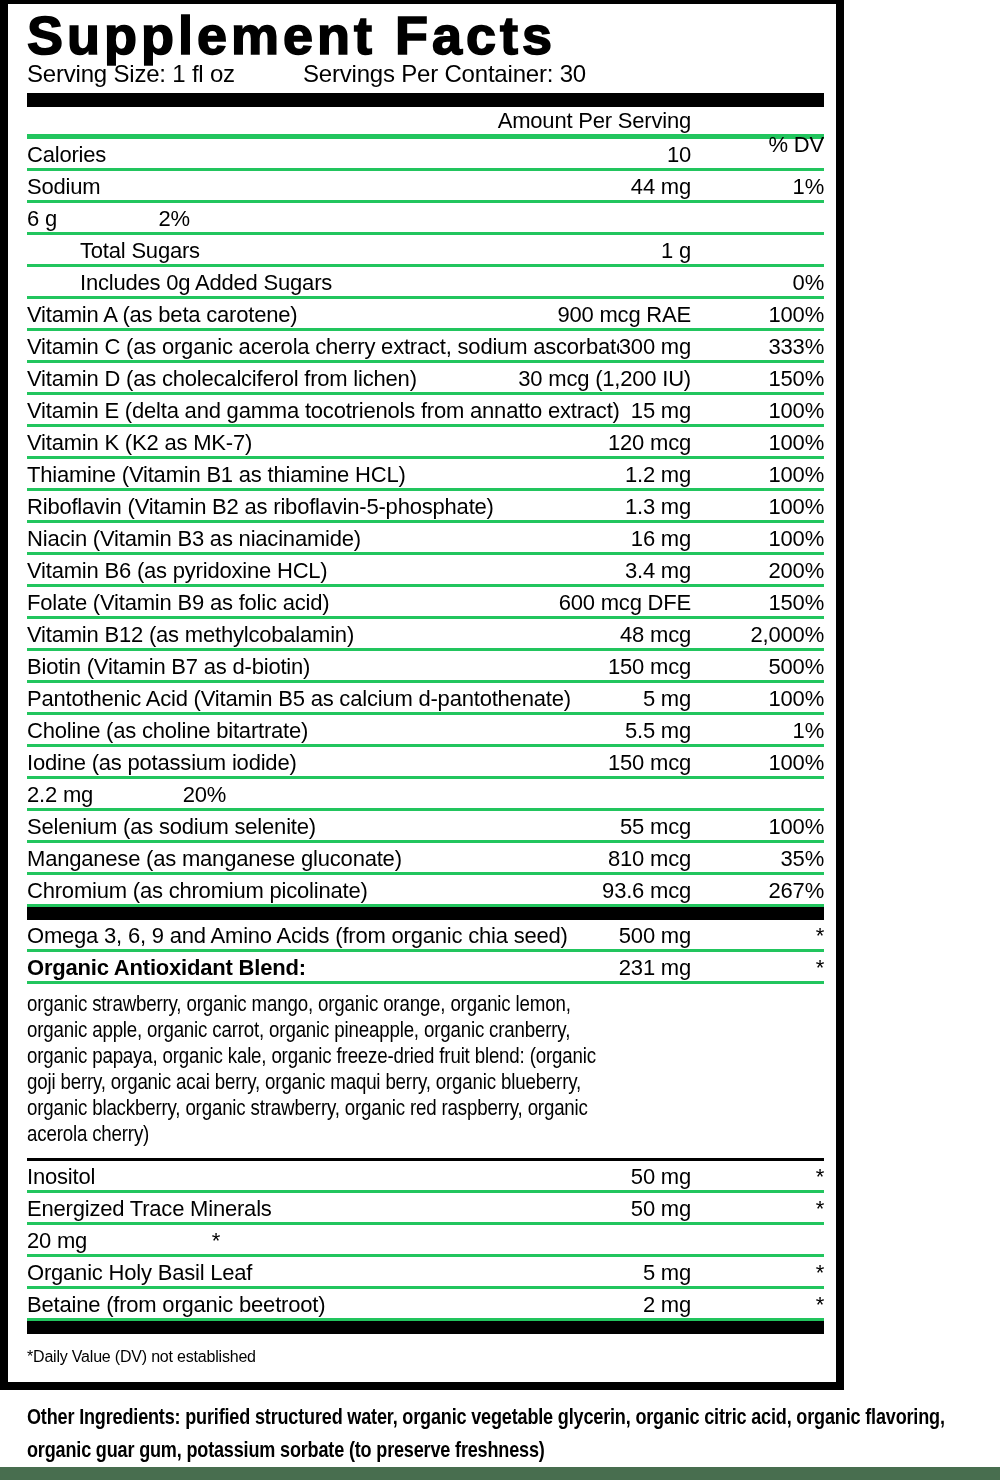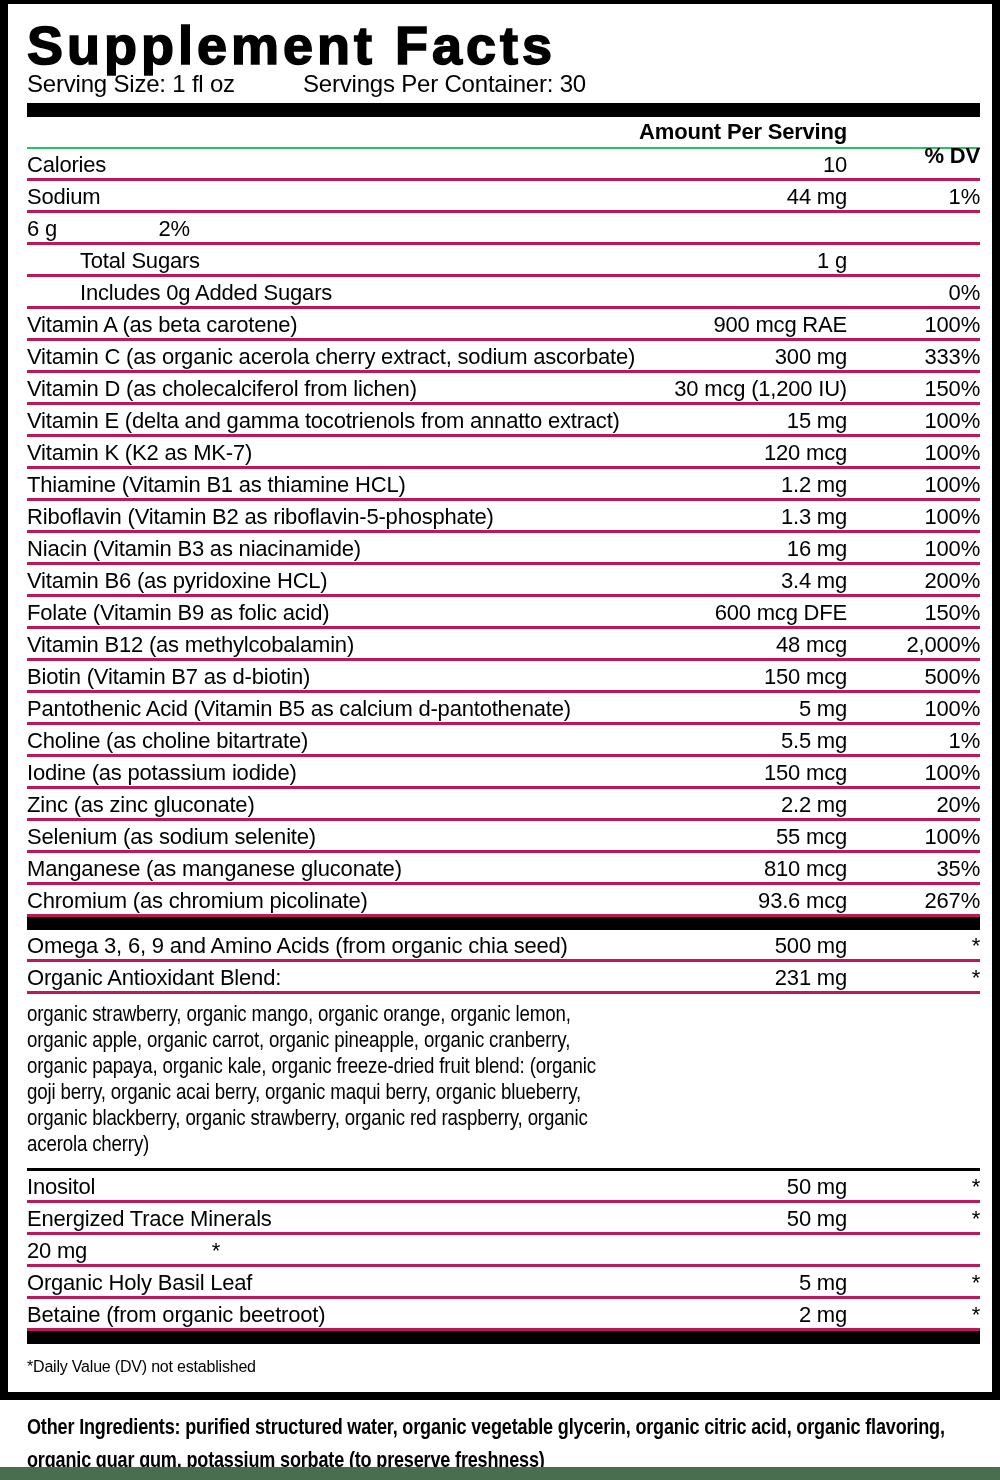--- a/index.html
+++ b/index.html
@@ -6,24 +6,24 @@
   html,body { width:1000px; height:1480px; }
   body {
     background:#ffffff;
     font-family:"Liberation Sans", sans-serif;
     color:#000;
     position:relative;
     overflow:hidden;
     letter-spacing:-0.2px;
   }
   .panel {
-    width:1000px;
+    width:844px;
     border:solid #000;
     border-width:4px 8px 8px 8px;
-    padding:16px 12px 0 19px;
+    padding:6px 12px 0 19px;
     background:#fff;
   }
   .title {
     font-size:54px;
     line-height:50px;
     font-weight:bold;
     letter-spacing:4px;
     -webkit-text-stroke:1.6px #000;
     white-space:nowrap;
   }
@@ -35,40 +35,40 @@
     white-space:nowrap;
   }
   .serving-size { width:276px; flex-shrink:0; }
   .bar { height:14px; background:#000; margin-top:5px; }
   .bar2 { height:13px; background:#000; }
   .bar3 { height:13px; background:#000; }
   .header-row {
     display:flex;
     align-items:center;
     height:32px;
-    border-bottom:2px solid #22c55e;
-    font-weight:bold;
+    border-bottom:5px solid #22c55e;
+    font-weight:normal;
     font-size:22px;
     justify-content:center;
   }
   .header-row .spacer { flex:1; }
   .rows .row, .row {
     display:flex;
     align-items:baseline;
     height:32px;
     padding-top:3px;
-    border-bottom:3px solid #be185d;
+    border-bottom:3px solid #22c55e;
     font-size:22px;
     white-space:nowrap;
   }
   .row .n { flex:1; overflow:hidden; }
   .row .a { text-align:right; }
   .row .d { width:133px; text-align:right; flex-shrink:0; }
   .row.indent .n { padding-left:53px; }
-  .row.bold .n { font-weight:normal; }
+  .row.bold .n { font-weight:bold; }
   .col-amount { text-align:right; }
   .col-dv { width:133px; text-align:right; flex-shrink:0;margin-top:48px; }
   .blend-desc {
     padding:7px 0 11px 0;
     font-size:22px;
     line-height:26px;
     transform:scaleX(0.85);
     transform-origin:0 0;
   }
   .blend-desc .line { white-space:nowrap; }
@@ -227,21 +227,20 @@
     <span class="d">1%</span>
   </div>
 
   <div class="row">
     <span class="n">Iodine (as potassium iodide)</span>
     <span class="a">150 mcg</span>
     <span class="d">100%</span>
   </div>
 
   <div class="row">
-    <span class="n">Zinc (as zinc gluconate)</span>
     <span class="a">2.2 mg</span>
     <span class="d">20%</span>
   </div>
 
   <div class="row">
     <span class="n">Selenium (as sodium selenite)</span>
     <span class="a">55 mcg</span>
     <span class="d">100%</span>
   </div>
 

